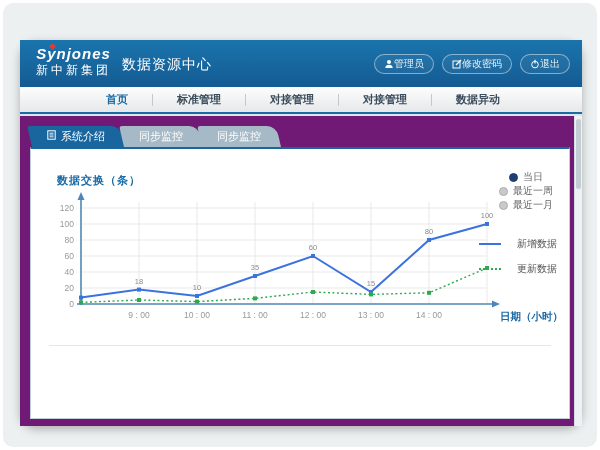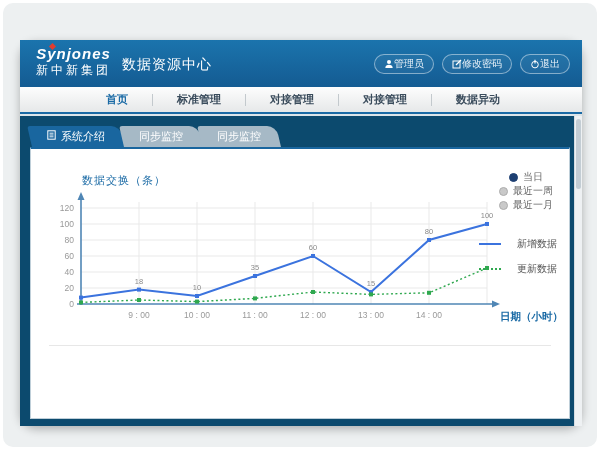--- a/index.html
+++ b/index.html
@@ -26,40 +26,40 @@
 
   
   .nav { position:absolute; left:0; top:47px; right:0; height:27px;
     background:linear-gradient(#fdfdfd,#e6e8e9); border-bottom:2px solid #1a6aa5;
     display:flex; align-items:center; padding-left:62px; }
   .nav-item { font-size:11px; font-weight:bold; color:#3a4c5c; padding:12px 24px; cursor:pointer; line-height:25px;}
   .nav-item.active { color:#1a6aa5; }
   .nav-sep { width:1px; height:12px; background:#c3c9cd; }
 
   
-  .content { position:absolute; left:0; top:76px; right:0; bottom:0; background:#0c4a6e; }
+  .content { position:absolute; left:0; top:76px; right:0; bottom:0; background:#701a75; }
   .tabs { position:absolute; left:12px; top:10px; display:flex; height:21px; }
   .tab { position:relative; height:21px; margin-right:4px; cursor:pointer; }
   .tab .bg { position:absolute; left:0; right:-5px; top:0; bottom:0;
     border-radius:3px 9px 0 0; transform:skewX(13deg); transform-origin:0 100%; }
   .tab.on .bg { background:#19669f; }
   .tab.off .bg { background:#a6b9c6; }
   .tab .lb { position:relative; z-index:1; display:flex; align-items:center; gap:5px;
     padding:0 15px; line-height:21px; font-size:11px; color:#fff; }
   .panel { position:absolute; left:10px; top:31px; width:540px; height:272px;
     background:#fff; border:1px solid #bfcfd9; border-top:2px solid #19669f; }
 
   
   .filters { position:absolute; right:16px; top:21px; display:flex; align-items:center;flex-direction:column; }
   .fopt { display:flex; align-items:center; gap:5px; font-size:10px; color:#666; cursor:pointer; }
   .rdo { width:9px; height:9px; border-radius:50%; }
   .rdo.on { background:#1d3f72; border:1px solid #1d3f72; }
   .rdo.off { background:#c9c9c9; border:1px solid #adadad; }
 
-  .ylab { position:absolute; left:26px; top:24px; font-size:11px; font-weight:normal; color:#1a6aa5; letter-spacing:1px;margin-left:25px;}
+  .ylab { position:absolute; left:26px; top:24px; font-size:11px; font-weight:bold; color:#1a6aa5; letter-spacing:1px;}
   #chart { position:absolute; left:10px; top:40px; }
 
   .legend { position:absolute; right:12px; top:88px; }
   .litem { display:flex; align-items:center; gap:16px; margin-bottom:11px; font-size:10px; color:#555; }
   .lsamp { width:22px; height:0; border-top:2px solid #3b73de; }
   .lsamp.dot { border-top:2px dotted #2fa84f; }
 
   .divider { position:absolute; left:18px; right:18px; top:196px; border-top:1px solid #e7e7e7; }
   .note { position:absolute; left:36px; right:14px; top:207px; font-size:9.5px; color:#9a9a9a;
     white-space:nowrap; overflow:hidden; }

